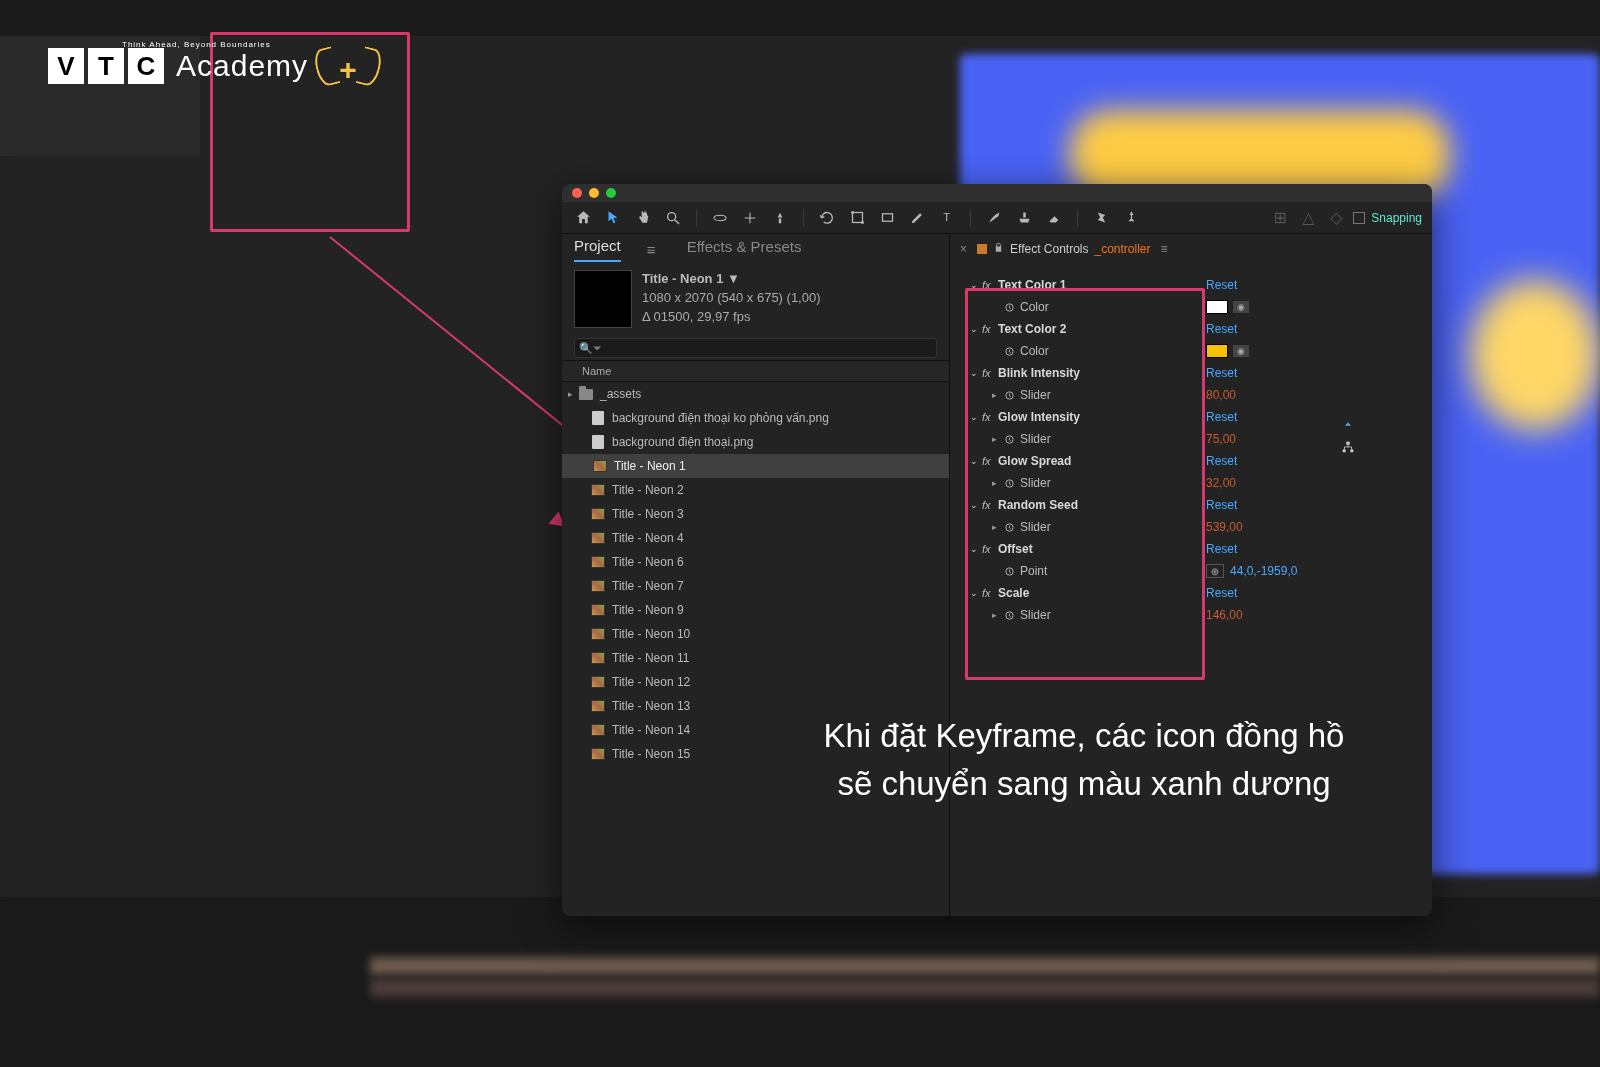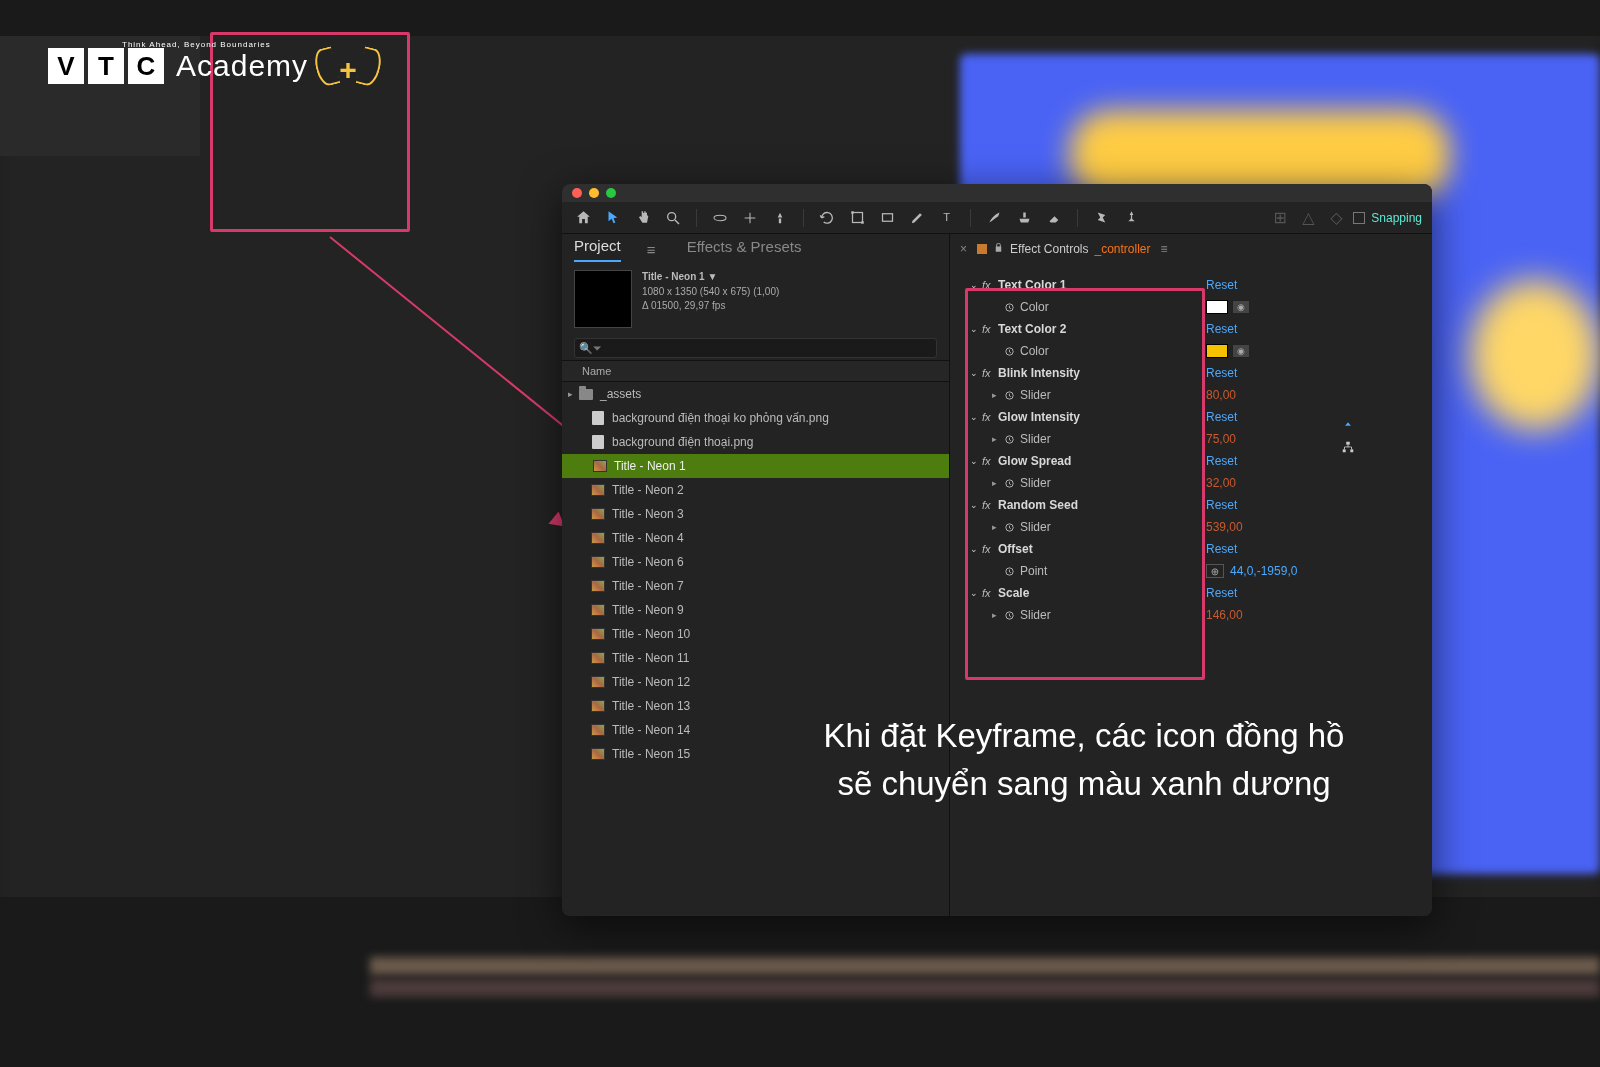--- a/index.html
+++ b/index.html
@@ -52,34 +52,34 @@
   .panels { display: flex; height: calc(100% - 50px); }
 
   .left-panel { width: 388px; background: #232323; display: flex; flex-direction: column; border-right: 1px solid #111; }
   .panel-tabs { display: flex; height: 30px; align-items: center; padding-left: 12px; gap: 26px; font-size: 15px; color: #888; }
   .panel-tab { cursor: pointer; padding-bottom: 6px; }
   .panel-tab.active { color: #ddd; border-bottom: 2px solid #4aa8ff; }
   .panel-menu { width: 14px; color: #888; }
 
   .proj-header { display: flex; padding: 6px 12px; gap: 10px; }
   .proj-thumb { width: 58px; height: 58px; background: #000; border: 1px solid #444; }
-  .proj-info { font-size: 10px; color: #aaa; line-height: 1.45; }
+  .proj-info { font-size: 13px; color: #aaa; line-height: 1.45; }
   .proj-title { color: #bbb; font-weight: bold; }
 
   .proj-search { margin: 4px 12px 2px; }
   .proj-search input { width: 100%; background: #1a1a1a; border: 1px solid #333; border-radius: 3px; color: #888; font-size: 11px; padding: 2px 6px 2px 20px; height: 20px; }
   .proj-search-wrap { position: relative; }
   .proj-search-ico { position: absolute; left: 5px; top: 4px; color: #777; font-size: 11px; }
 
   .proj-head-row { display: flex; height: 22px; align-items: center; background: #262626; border-top: 1px solid #111; border-bottom: 1px solid #111; padding-left: 20px; font-size: 11px; color: #aaa; }
 
   .proj-list { flex: 1; overflow: hidden; font-size: 12px; }
   .proj-row { display: flex; align-items: center; height: 24px; padding-left: 6px; color: #bbb; cursor: pointer; }
   .proj-row.indent1 { padding-left: 18px; }
-  .proj-row.selected { background: #4d7c0f; color: #eee; padding-left: 20px; }
+  .proj-row.selected { background: #404040; color: #eee; padding-left: 20px; }
   .proj-caret { width: 10px; color: #999; font-size: 9px; }
   .proj-ico { width: 16px; height: 14px; margin-right: 6px; display: inline-flex; align-items: center; justify-content: center; }
   .ico-folder { width: 14px; height: 11px; background: #888; border-radius: 1px; position: relative; }
   .ico-folder::before { content:""; position:absolute; left:0; top:-3px; width:7px; height:3px; background:#888; border-radius:1px 1px 0 0; }
   .ico-file { width: 12px; height: 14px; background: #ccc; border-radius: 1px; }
   .ico-comp { width: 14px; height: 12px; background: linear-gradient(45deg,#c94,#a64,#8a4); border: 1px solid #333; }
 
   .right-panel { flex: 1; background: #232323; display: flex; flex-direction: column; position: relative; }
   .ec-tabs { height: 30px; display: flex; align-items: center; padding-left: 6px; font-size: 12px; color: #aaa; gap: 6px; }
   .ec-close { color: #888; cursor: pointer; padding: 0 4px; }
@@ -263,21 +263,21 @@
       <div class="panel-tabs">
         <div class="panel-tab active">Project</div>
         <div class="panel-menu">≡</div>
         <div class="panel-tab">Effects &amp; Presets</div>
       </div>
 
       <div class="proj-header">
         <div class="proj-thumb"></div>
         <div class="proj-info">
           <div class="proj-title">Title - Neon 1 ▼</div>
-          <div>1080 x 1350  (540 x 675) (1,00)</div>
+          <div>1080 x 2070  (540 x 675) (1,00)</div>
           <div>Δ 01500, 29,97 fps</div>
         </div>
       </div>
 
       <div class="proj-search">
         <div class="proj-search-wrap">
           <span class="proj-search-ico">🔍⏷</span>
           <input type="text" placeholder="" style="">
         </div>
       </div>

